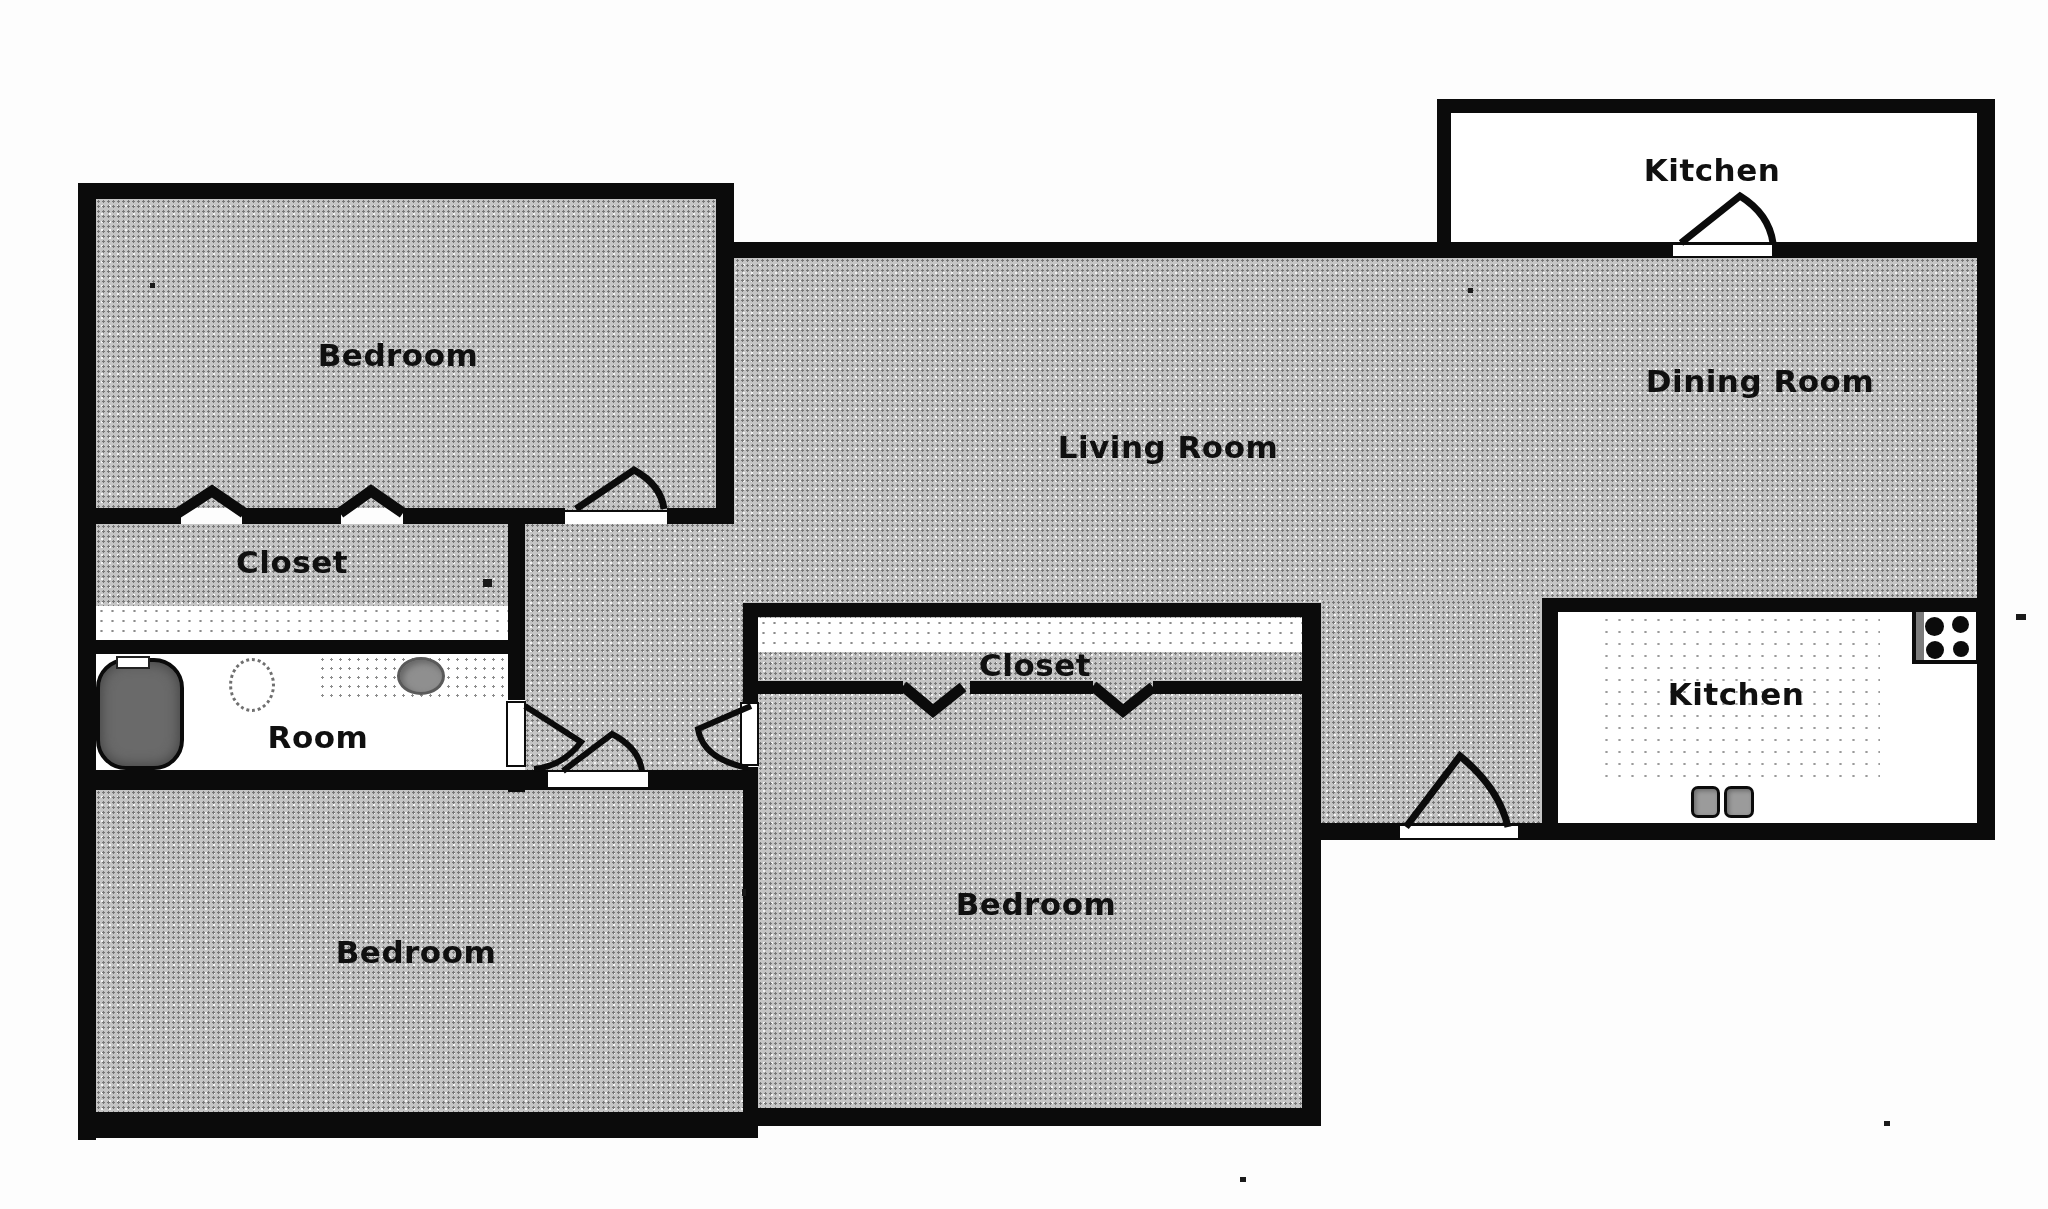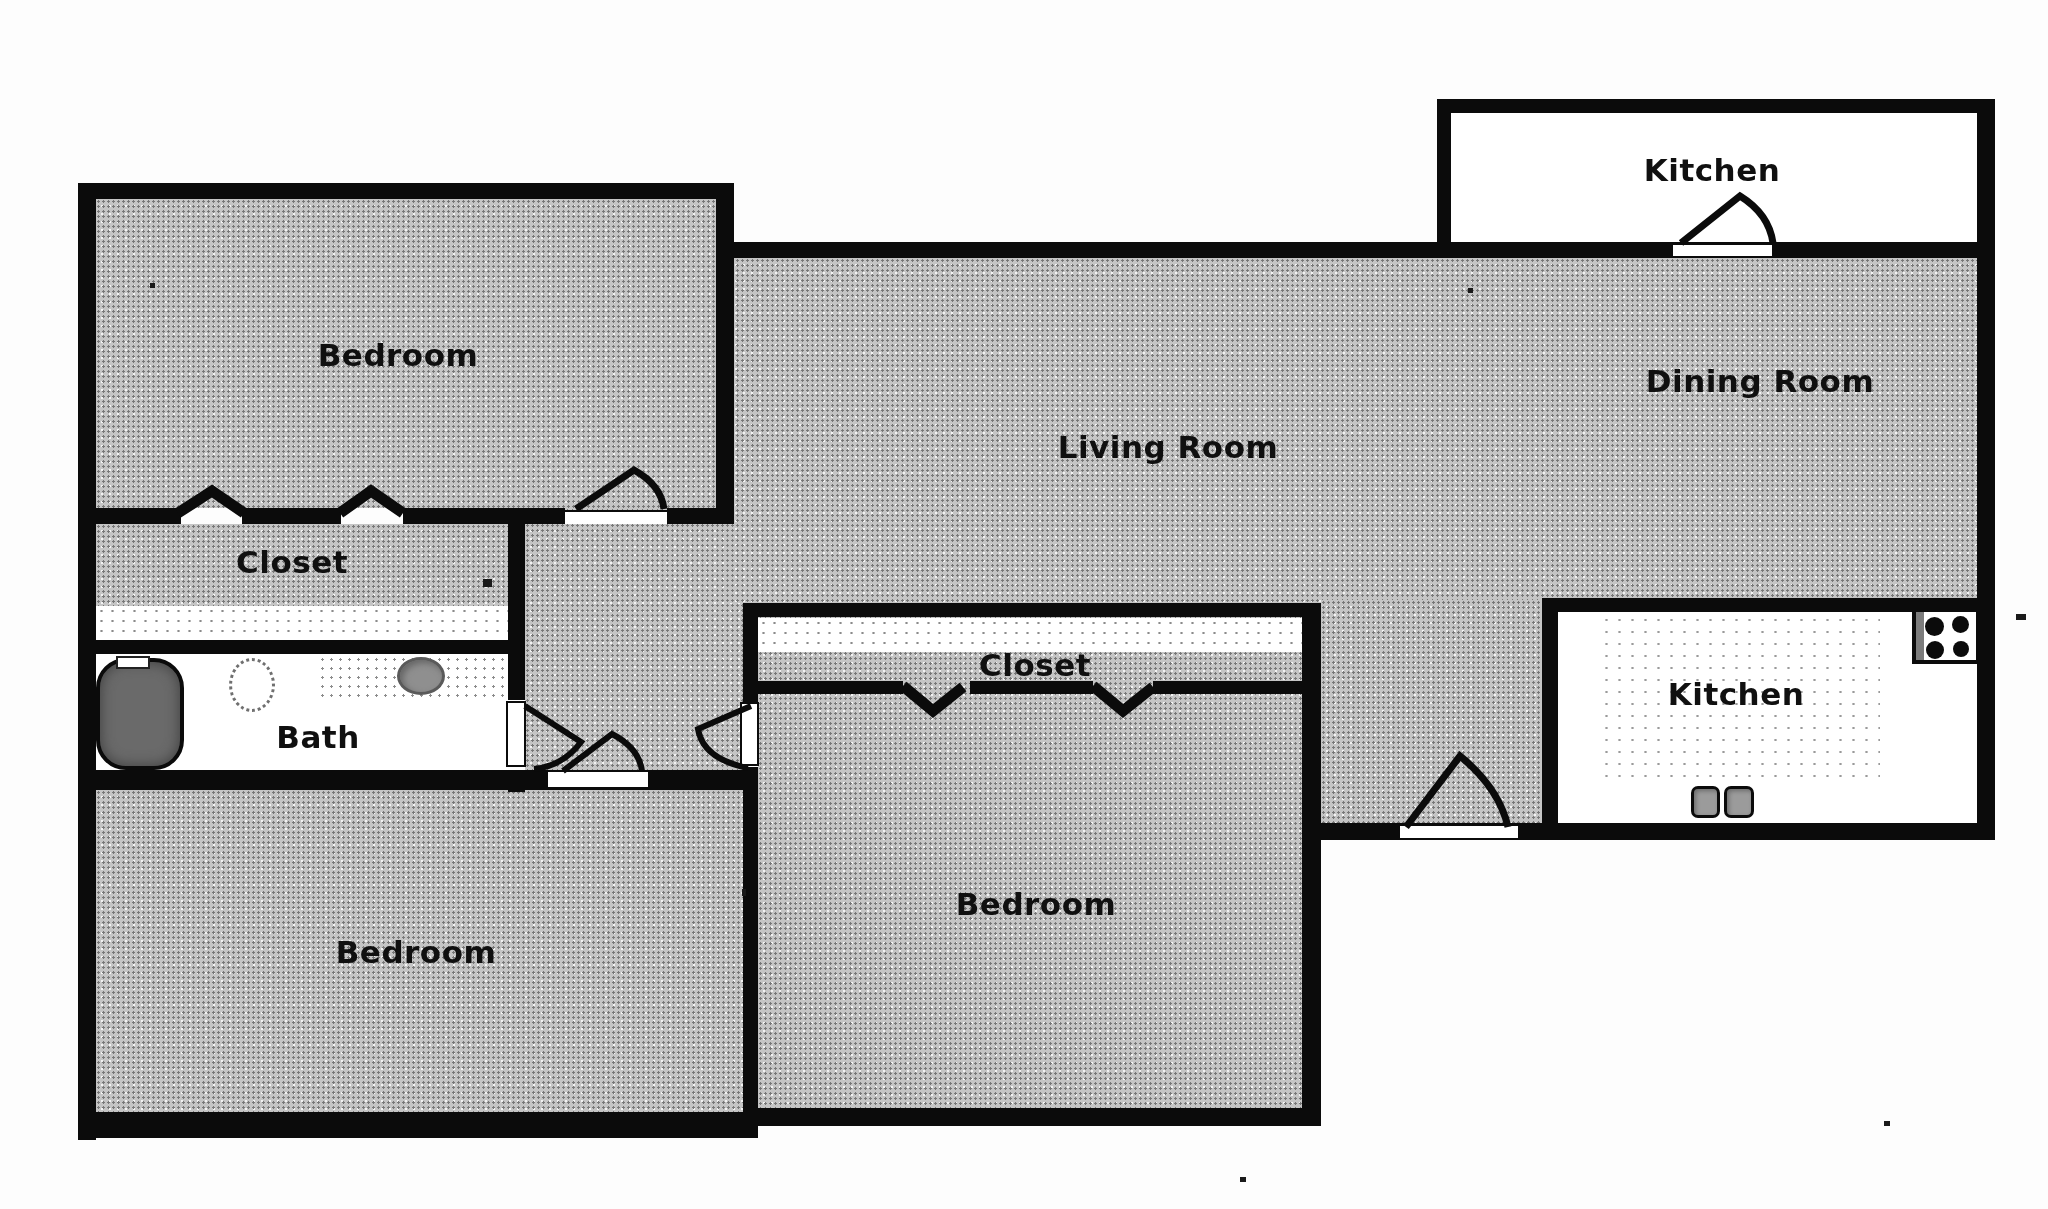--- a/index.html
+++ b/index.html
@@ -132,21 +132,21 @@
 
     <path d="M525,706 L581,742 Q563,766 534,769" fill="none" stroke="#0b0b0b" stroke-width="6"></path>
 
     <path d="M563,771 L612,734 Q639,748 642,771" fill="none" stroke="#0b0b0b" stroke-width="6"></path>
 
     <path d="M751,706 L698,729 Q703,759 748,768" fill="none" stroke="#0b0b0b" stroke-width="6"></path>
   </svg>
 
   <div class="label" style="left:398px;top:355px;">Bedroom</div>
   <div class="label" style="left:292px;top:562px;">Closet</div>
-  <div class="label" style="left:318px;top:737px;">Bath</div>
+  <div class="label" style="left:318px;top:737px;">Room</div>
   <div class="label" style="left:416px;top:952px;">Bedroom</div>
   <div class="label" style="left:1035px;top:665px;">Closet</div>
   <div class="label" style="left:1036px;top:904px;">Bedroom</div>
   <div class="label" style="left:1168px;top:405px;margin-top:42px;">Living Room</div>
   <div class="label" style="left:1760px;top:381px;">Dining Room</div>
   <div class="label" style="left:1712px;top:170px;">Kitchen</div>
   <div class="label" style="left:1736px;top:694px;">Kitchen</div>
 
   <div class="speck" style="left:150px;top:283px;width:5px;height:5px;"></div>
   <div class="speck" style="left:1468px;top:288px;width:5px;height:5px;"></div>

